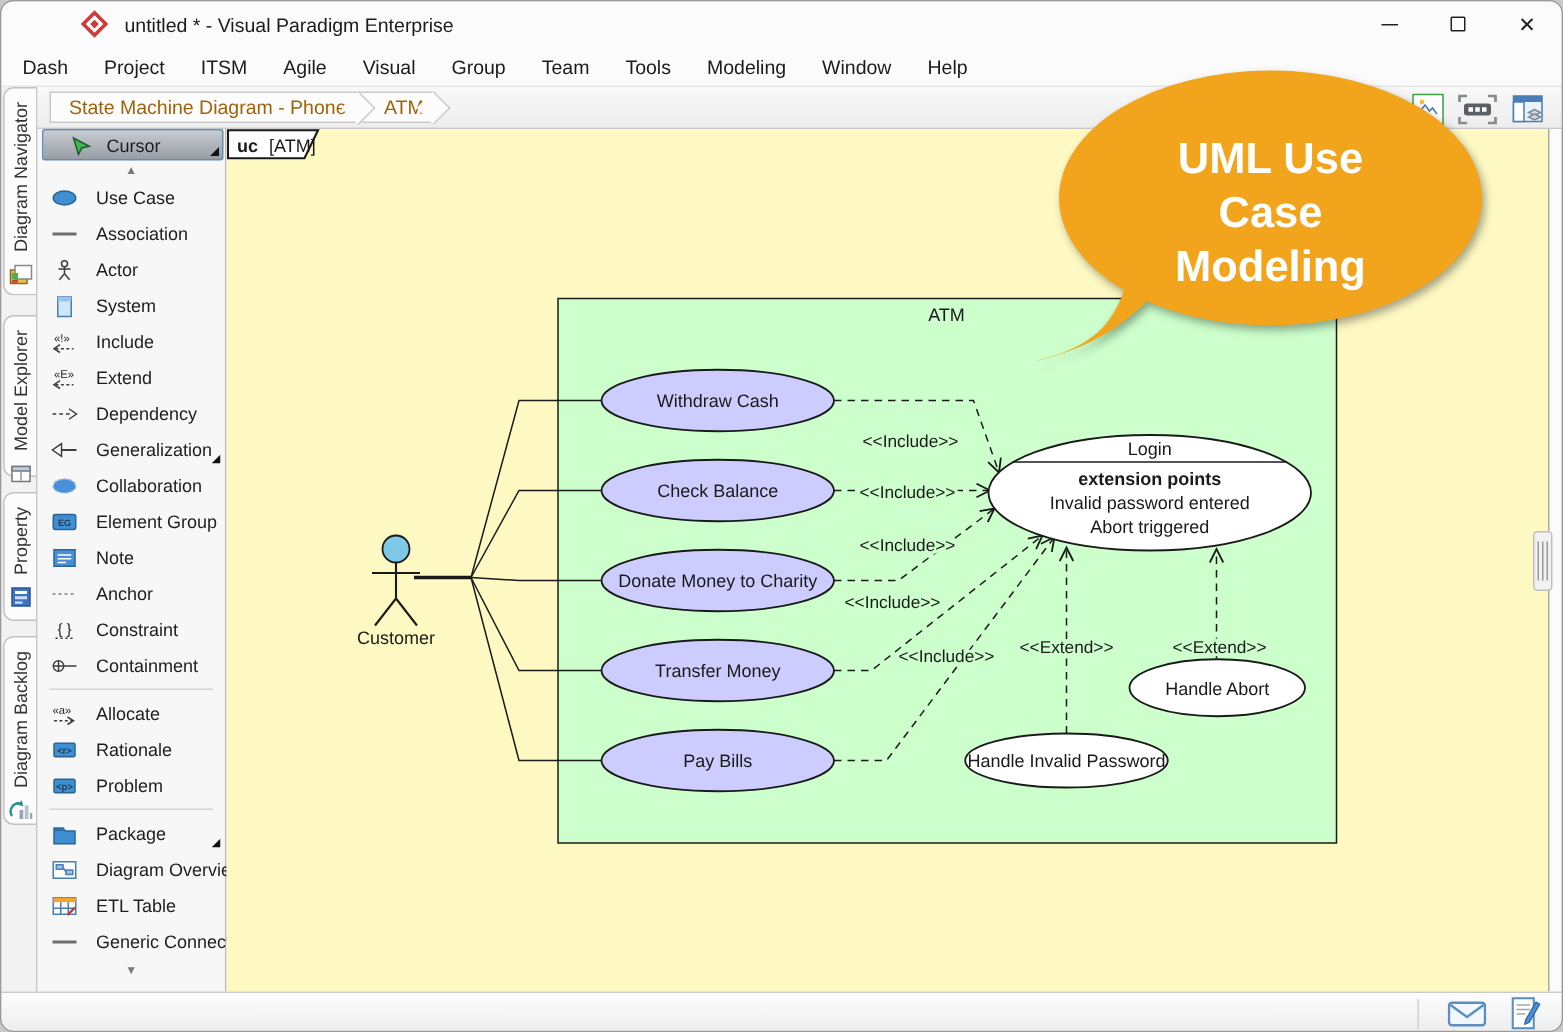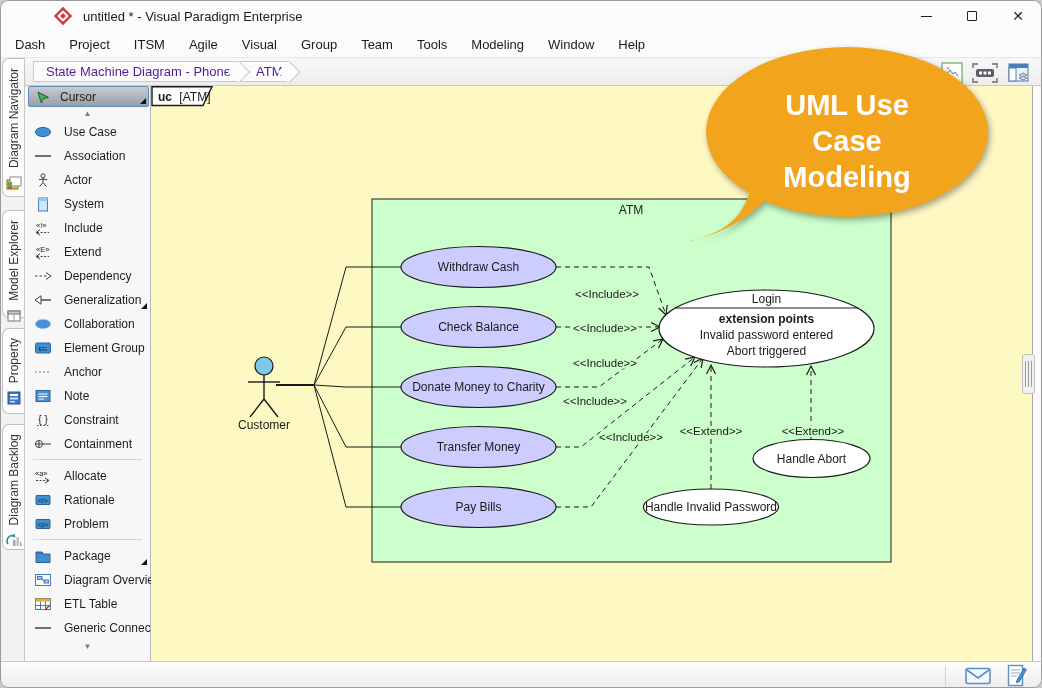--- a/index.html
+++ b/index.html
@@ -35,34 +35,34 @@
   .vtab-me{ height:108px; margin-top:13px; }
   .vtab-pr{ height:86px; margin-top:10px; }
   .vtab-db{ height:126px; margin-top:10px; }
 
   .right-col{ flex:1; display:flex; flex-direction:column; }
 
   
   .crumbbar{ position:relative; height:28px; background:linear-gradient(#f8f8f8,#ededed);
              border-bottom:1px solid #c8c8c8; display:flex; align-items:center; padding-left:8px; }
   .crumb{ position:relative; height:21px; line-height:19px; background:#fcfcfc; border:1px solid #c9c9c9;
-          border-right:none; font-size:13px; color:#4c1d95; }
+          border-right:none; font-size:13px; color:#a16207; }
   .crumb::after{ content:""; position:absolute; top:2.2px; right:-8.2px; width:15px; height:15px;
           background:#fcfcfc; border-top:1px solid #c9c9c9; border-right:1px solid #c9c9c9;
           transform:rotate(45deg); }
   .crumb-1{ padding:0 8px 0 12px; z-index:3; }
   .crumb-2{ padding:0 6px 0 16px; z-index:2; }
   .tool-icons{ position:absolute; top:4px; right:10px; display:flex; gap:9px; align-items:center; }
 
   
   .main-row{ position:relative; display:flex; flex:1; overflow:hidden; }
 
   .palette{ width:126px; background:#f7f7f7; border-right:1px solid #b8b8b8; padding-top:0; position:relative; }
   .cursor-btn{ position:relative; height:21px; margin:0 1px 0 3px; display:flex; align-items:center; gap:8px;
-               padding-left:5px; background:linear-gradient(#c8ccd1,#979ea6);
+               padding-left:16px; background:linear-gradient(#c8ccd1,#979ea6);
                border:1px solid #5f8cba; border-radius:2px; }
   .cursor-btn .plabel{ font-size:12px; color:#1d1d1d; }
   .pscroll{ height:13px; display:flex; align-items:center; justify-content:center; font-size:8px; color:#7a7a7a; }
   .pitem{ position:relative; height:24px; display:flex; align-items:center; gap:12px; padding-left:9px; }
   .pitem .plabel{ font-size:12px; color:#1d1d1d; white-space:nowrap; }
   .picon{ width:18px; height:15px; display:flex; align-items:center; justify-content:center; flex:0 0 auto; }
   .pdivider{ height:1px; background:#d4d4d4; margin:3px 8px 4px 8px; }
   .flyout{ position:absolute; right:3px; bottom:3px; }
   .cursor-btn .flyout{ right:2px; bottom:2px; }
 
@@ -309,35 +309,35 @@
                 <svg width="18" height="14" viewBox="0 0 18 14">
                   <rect x="1.5" y="2" width="15" height="10" rx="1.5" fill="#3f8fd2" stroke="#2a6496"></rect>
                   <text x="9" y="9.6" font-size="6" fill="#ffffff" text-anchor="middle">EG</text>
                 </svg>
               </span>
             <span class="plabel">Element Group</span>
           </div>
           <div class="pitem">
             <span class="picon">
                 <svg width="18" height="14" viewBox="0 0 18 14">
-                  <line x1="1" y1="7" x2="17" y2="7" stroke="#808080" stroke-dasharray="2,2"></line>
-                </svg>
-              </span>
-            <span class="plabel">Anchor</span>
-          </div>
-          <div class="pitem">
-            <span class="picon">
-                <svg width="18" height="14" viewBox="0 0 18 14">
                   <rect x="2" y="1.5" width="14" height="11" fill="#4a90d9" stroke="#2a6496"></rect>
                   <line x1="4.5" y1="5" x2="13.5" y2="5" stroke="#fff"></line>
                   <line x1="4.5" y1="7.5" x2="13.5" y2="7.5" stroke="#fff"></line>
                   <line x1="4.5" y1="10" x2="10" y2="10" stroke="#fff"></line>
                 </svg>
               </span>
             <span class="plabel">Note</span>
+          </div>
+          <div class="pitem">
+            <span class="picon">
+                <svg width="18" height="14" viewBox="0 0 18 14">
+                  <line x1="1" y1="7" x2="17" y2="7" stroke="#808080" stroke-dasharray="2,2"></line>
+                </svg>
+              </span>
+            <span class="plabel">Anchor</span>
           </div>
           <div class="pitem">
             <span class="picon">
                 <svg width="18" height="15" viewBox="0 0 18 15">
                   <text x="9" y="9.5" font-size="10" fill="#3d3d3d" text-anchor="middle">{ }</text>
                   <line x1="3" y1="12.5" x2="15" y2="12.5" stroke="#3d3d3d" stroke-dasharray="1.5,1.8"></line>
                 </svg>
               </span>
             <span class="plabel">Constraint</span>
           </div>

